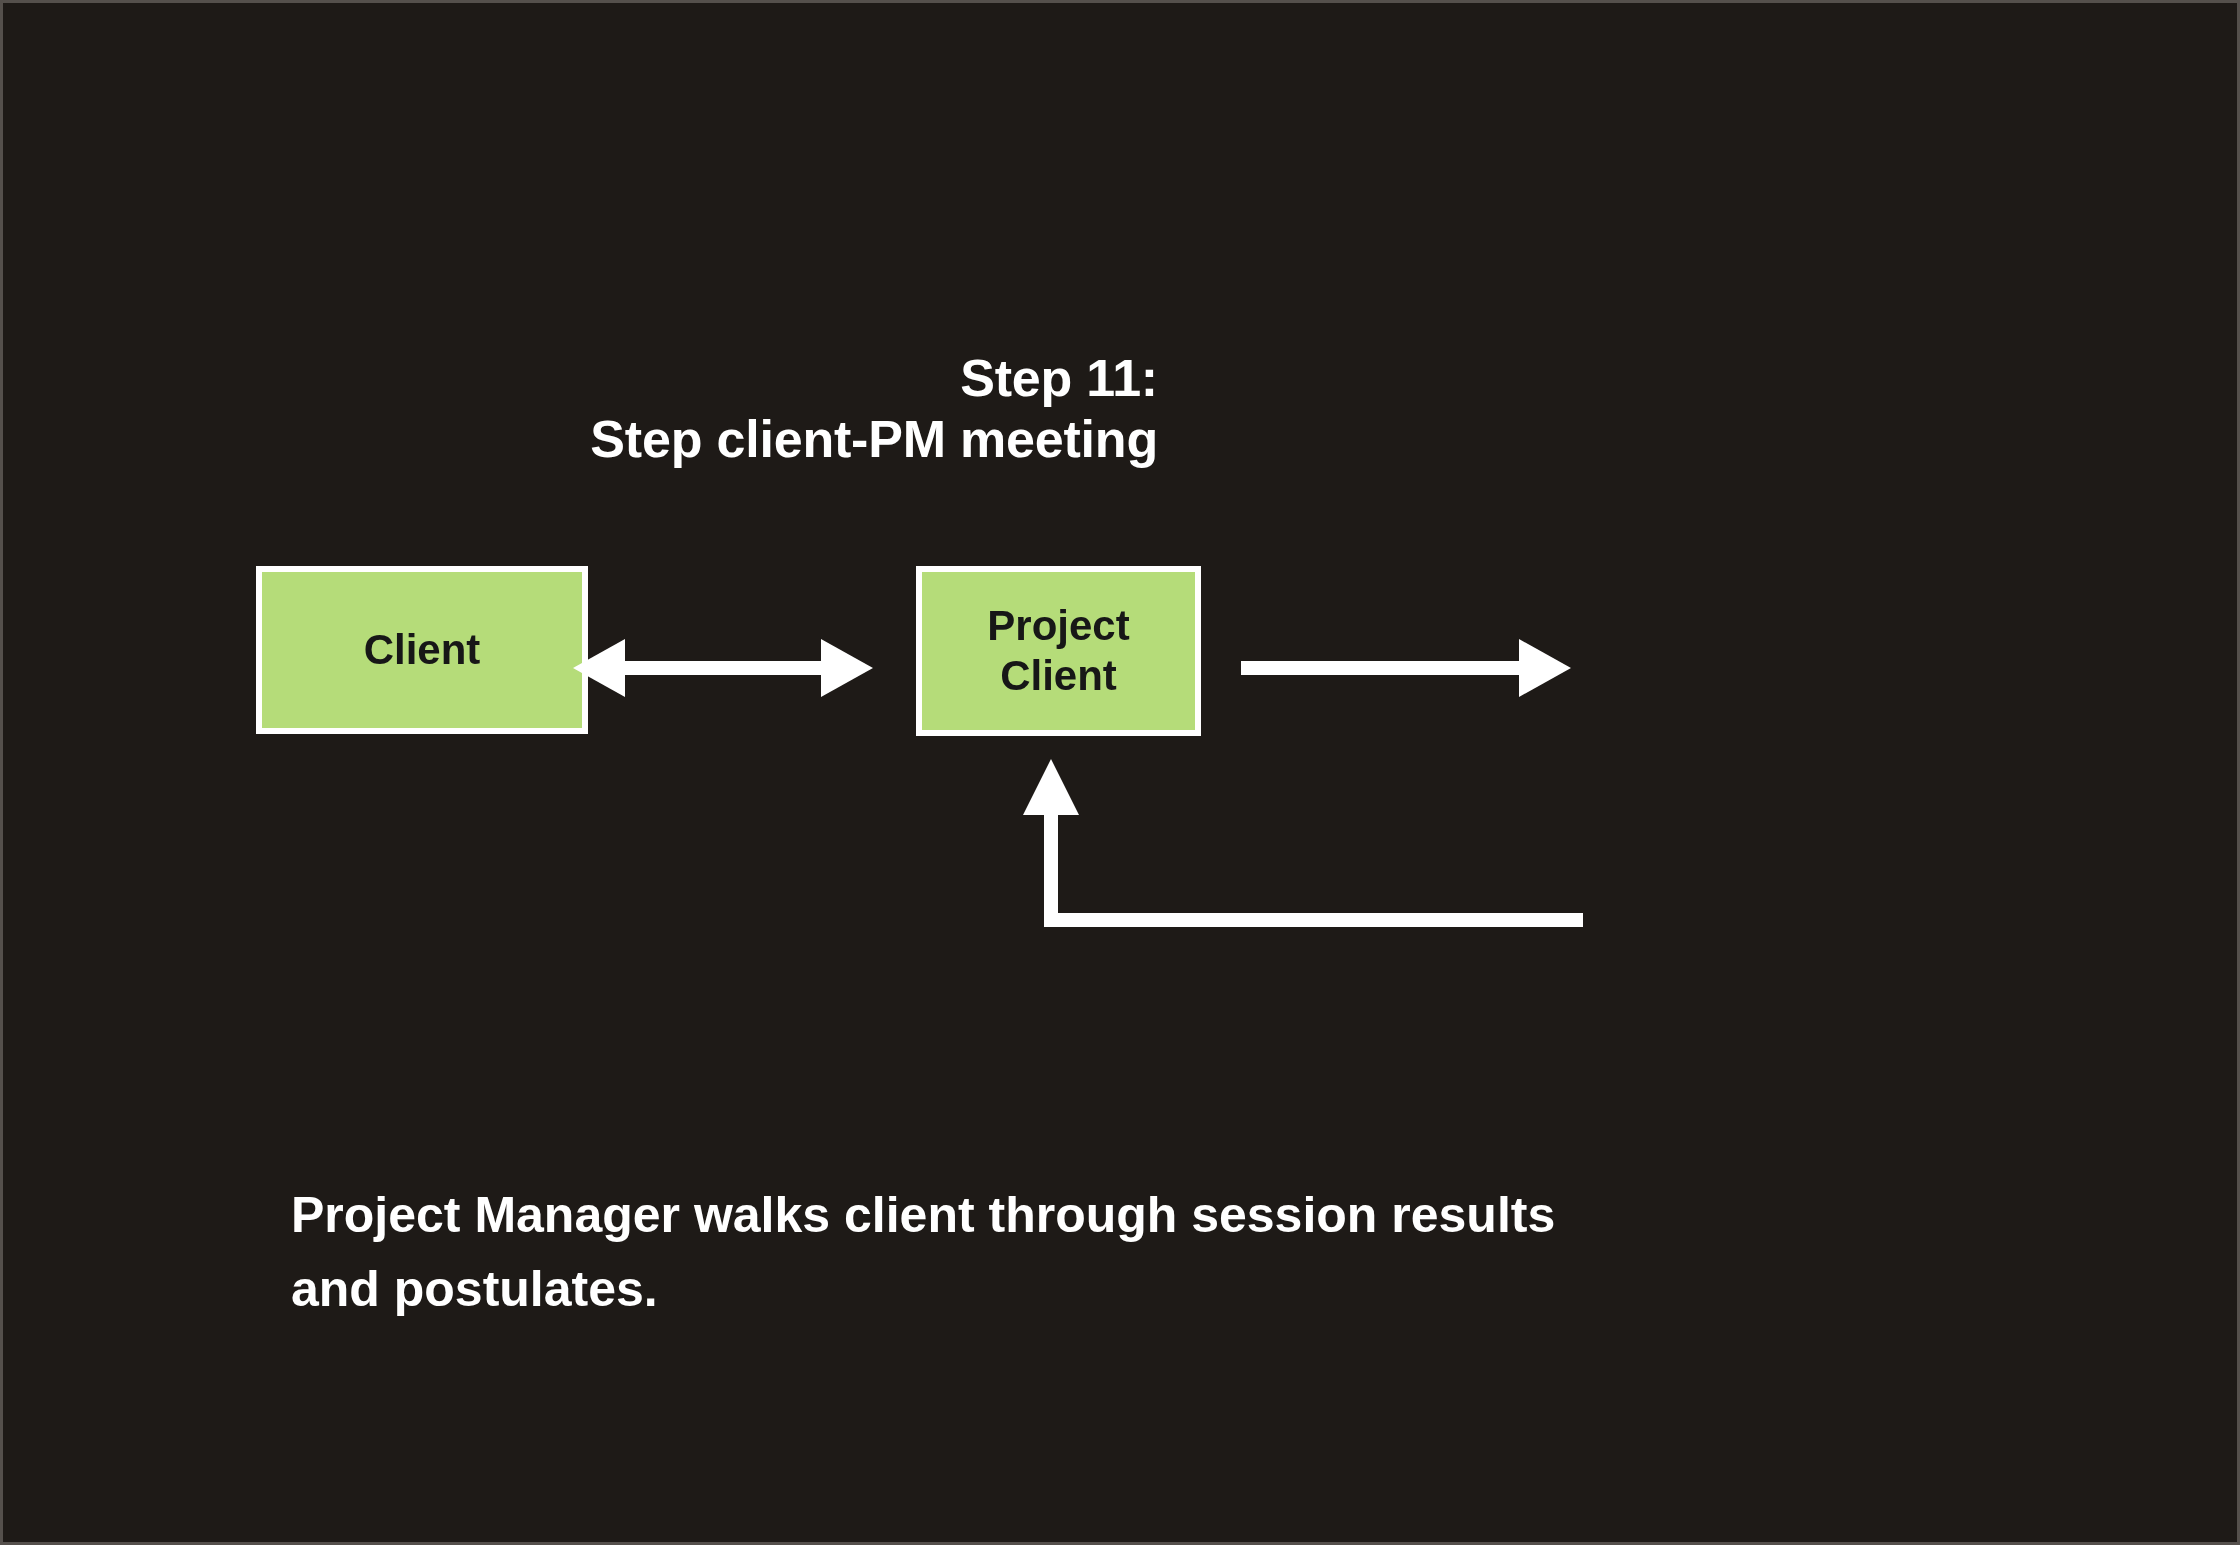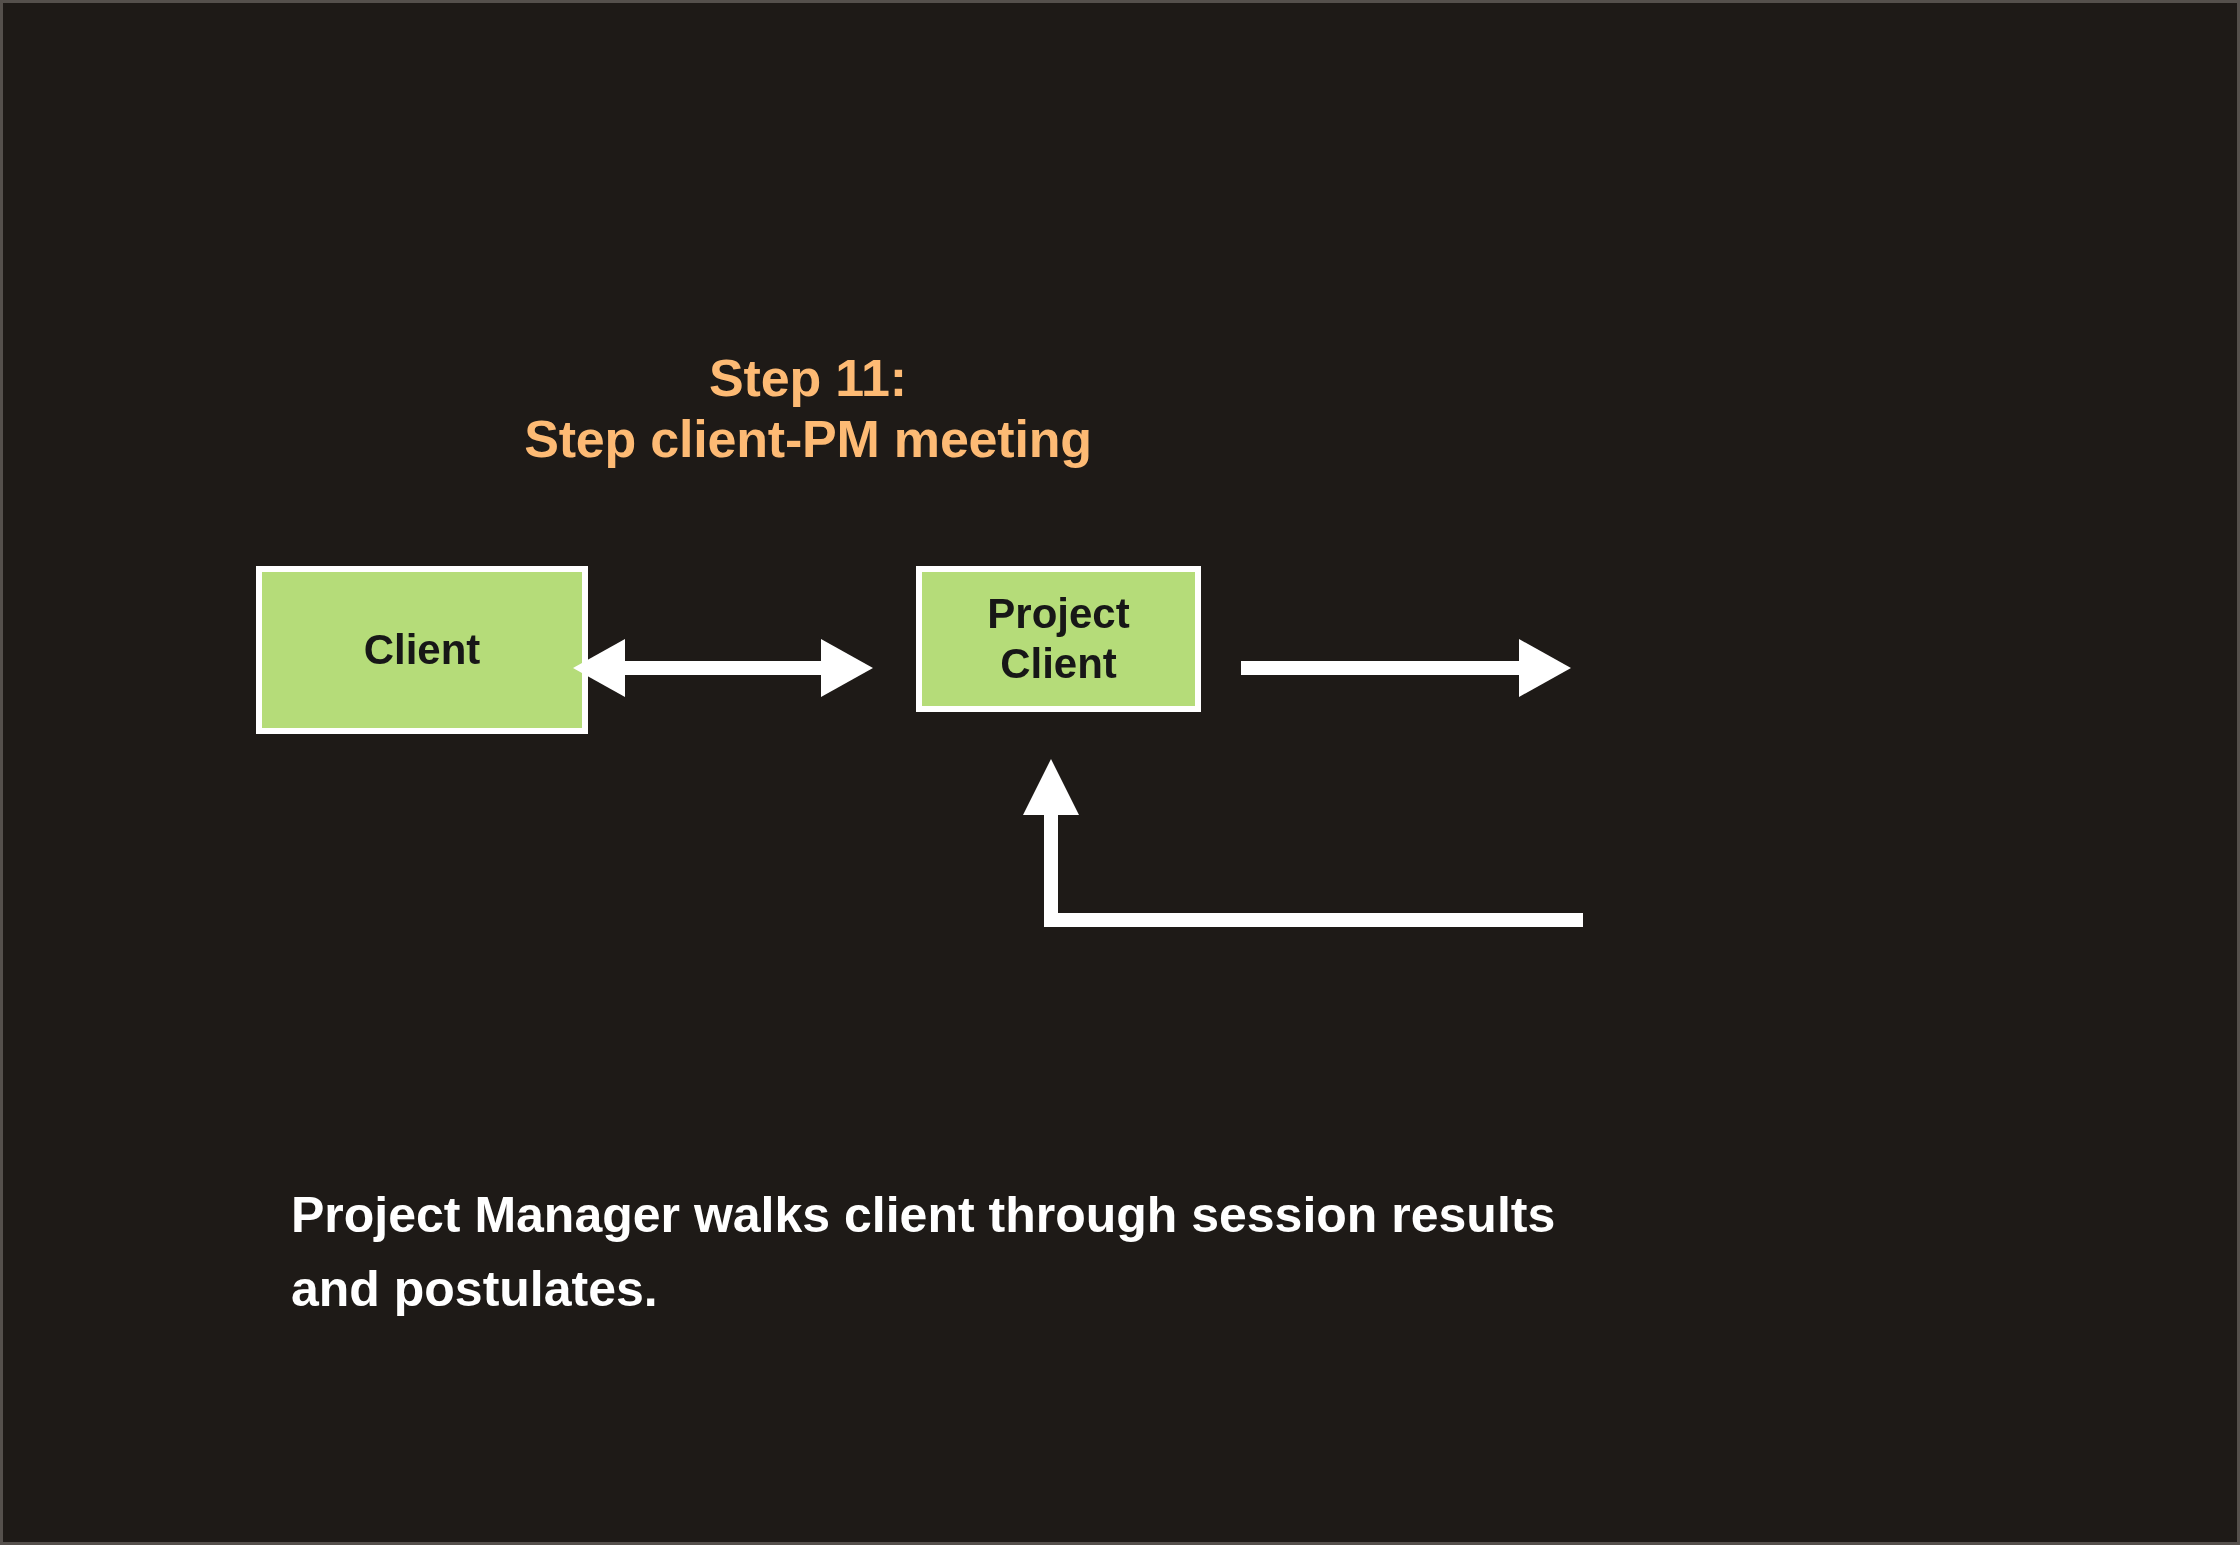--- a/index.html
+++ b/index.html
@@ -18,22 +18,22 @@
     overflow: hidden;
     font-family: "Liberation Sans", sans-serif;
   }
 
   
   .title-block {
     position: absolute;
     left: 455px;
     top: 345px;
     width: 700px;
-    text-align: center;
-    color: #fdba74;
+    text-align: right;
+    color: #ffffff;
     font-weight: bold;
     font-size: 52px;
     line-height: 1.17;
     letter-spacing: -0.2px;
   }
   .title-line-1 { display: block; }
   .title-line-2 { display: block; }
 
   
   .node-box {
@@ -54,21 +54,21 @@
   #box-client {
     left: 253px;
     top: 563px;
     width: 332px;
     height: 168px;
   }
   #box-pm {
     left: 913px;
     top: 563px;
     width: 285px;
-    height: 146px;
+    height: 170px;
   }
   #box-rvt {
     left: 1633px;
     top: 563px;
     width: 284px;
     height: 468px;
     justify-content: flex-start;
     padding-top: 128px;
   }
   .node-line { display: block; }

